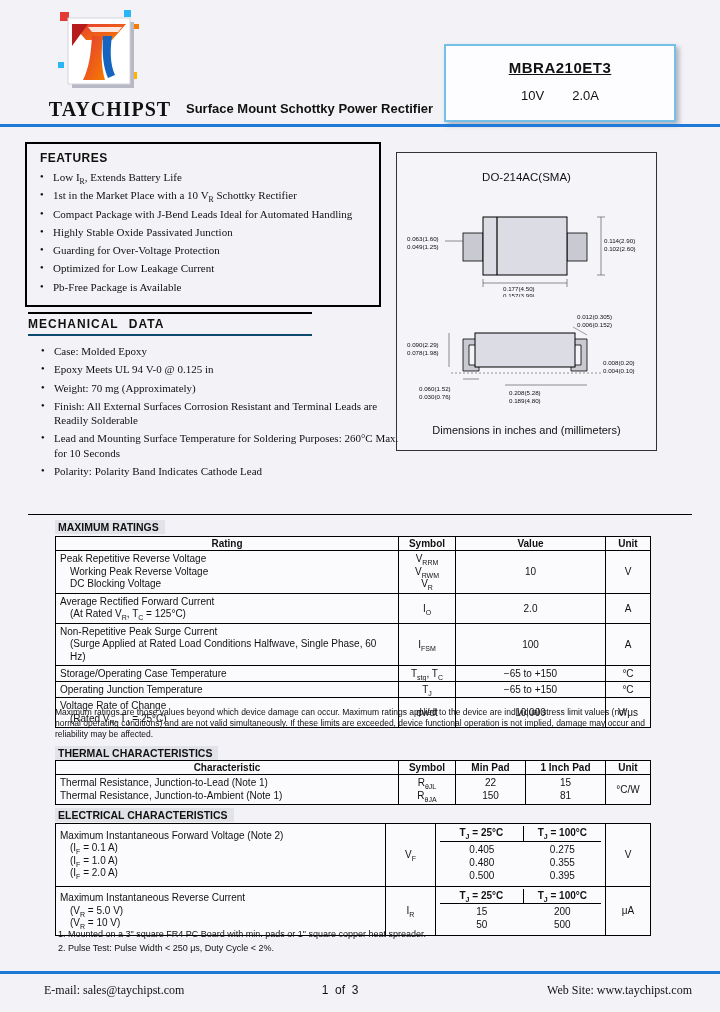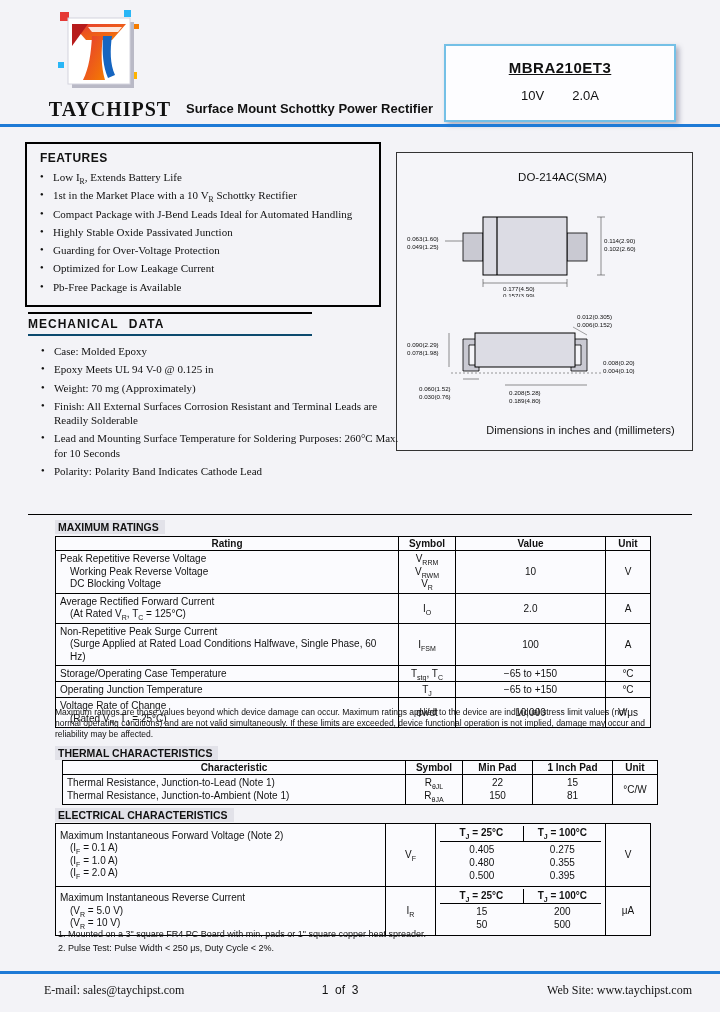--- a/index.html
+++ b/index.html
@@ -19,21 +19,21 @@
   .rule-bottom{position:absolute;top:971px;left:0;width:720px;height:3px;background:#1e7ad6;}
 
   
   .features{position:absolute;left:25px;top:142px;width:352px;height:161px;border:2px solid #000;}
   .features-title{font:bold 12px "Liberation Sans",sans-serif;margin:7px 0 5px 13px;letter-spacing:.5px;}
   ul.blist{margin:0;padding:0 8px 0 13px;list-style:none;font:11px "Liberation Serif",serif;}
   ul.blist li{position:relative;padding-left:13px;margin-bottom:4px;line-height:1.3;}
   ul.blist li::before{content:"●";position:absolute;left:0;top:3px;font-size:6px;}
 
   
-  .pkg{position:absolute;left:396px;top:152px;width:259px;height:297px;border:1px solid #333;background:#f5f5f9;padding-left:36px;}
+  .pkg{position:absolute;left:396px;top:152px;width:259px;height:297px;border:1px solid #333;background:#f5f5f9;}
   .pkg-name{text-align:center;margin-top:18px;font:11.5px "Liberation Sans",sans-serif;}
   .pkg svg{position:absolute;left:8px;}
   .pkg svg.topview{top:44px;}
   .pkg svg.sideview{top:152px;}
   .pkg-caption{position:absolute;bottom:14px;width:100%;text-align:center;font:11px "Liberation Sans",sans-serif;margin-top:6px;}
   .pkg text{font:6.2px "Liberation Sans",sans-serif;fill:#111;}
 
   
   .mech-head{position:absolute;left:28px;top:312px;width:284px;border-top:2px solid #000;border-bottom:2px solid #0c4a6e;
              text-align:left;padding:3px 0;font:bold 12px "Liberation Sans",sans-serif;letter-spacing:1px;word-spacing:6px;}
@@ -43,21 +43,21 @@
   .sec-title{position:absolute;top:494px;left:0;width:720px;text-align:center;
              font:bold 13.5px "Liberation Sans",sans-serif;}
   .sec-rule{position:absolute;top:514px;left:28px;width:664px;border-top:1.5px solid #000;}
   .tbl-label{position:absolute;font:bold 10.5px "Liberation Sans",sans-serif;background:#e2e2e9;padding:1px 6px 1px 3px;}
   .lab-max{left:55px;top:520px;} .lab-th{left:55px;top:746px;} .lab-el{left:55px;top:808px;}
 
   table.dt{position:absolute;border-collapse:collapse;table-layout:fixed;width:595px;background:#fbfbfe;
            font:10px "Liberation Sans",sans-serif;}
   table.dt td,table.dt th{border:1px solid #000;padding:2px 4px;vertical-align:middle;}
   table.dt th{font-weight:bold;text-align:center;padding:1px 2px;}
-  .t-max{left:55px;top:536px;} .t-th{left:55px;top:760px;margin-left:7px;} .t-el{left:55px;top:823px;}
+  .t-max{left:55px;top:536px;} .t-th{left:55px;top:760px;} .t-el{left:55px;top:823px;}
   .cc{text-align:center;}
   .ind{padding-left:10px;}
   td div{line-height:1.25;}
   sub{font-size:70%;line-height:0;}
 
   .note{position:absolute;left:55px;top:707px;width:597px;font:8.5px "Liberation Sans",sans-serif;line-height:1.3;}
 
   
   td.ec-temps{padding:0;vertical-align:top;}
   .t-hdr{display:grid;grid-template-columns:52% 48%;}

